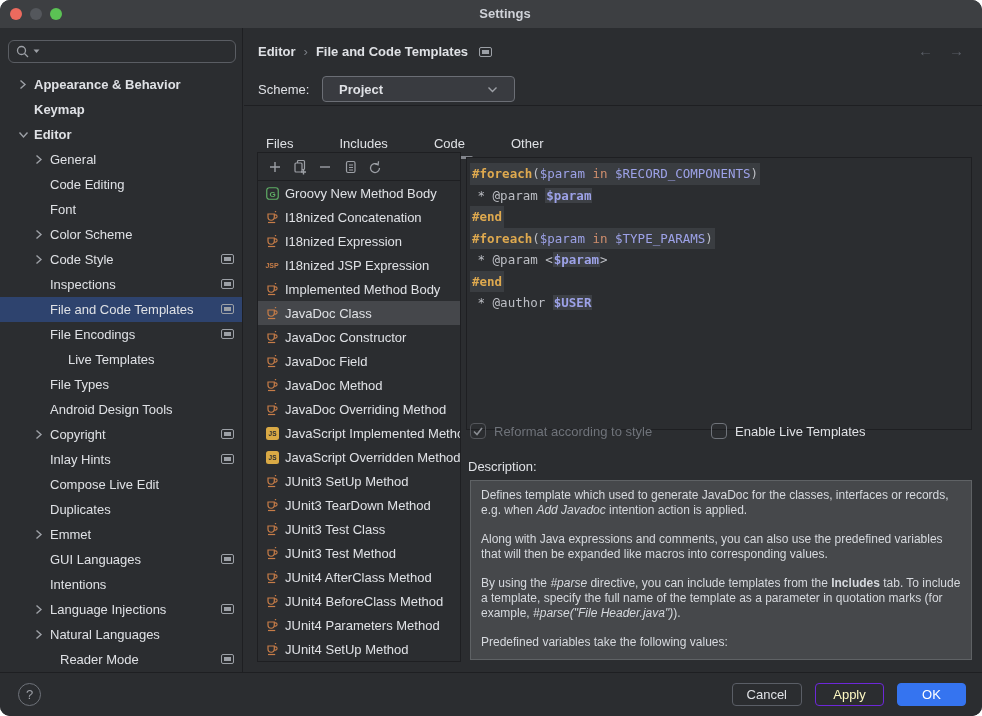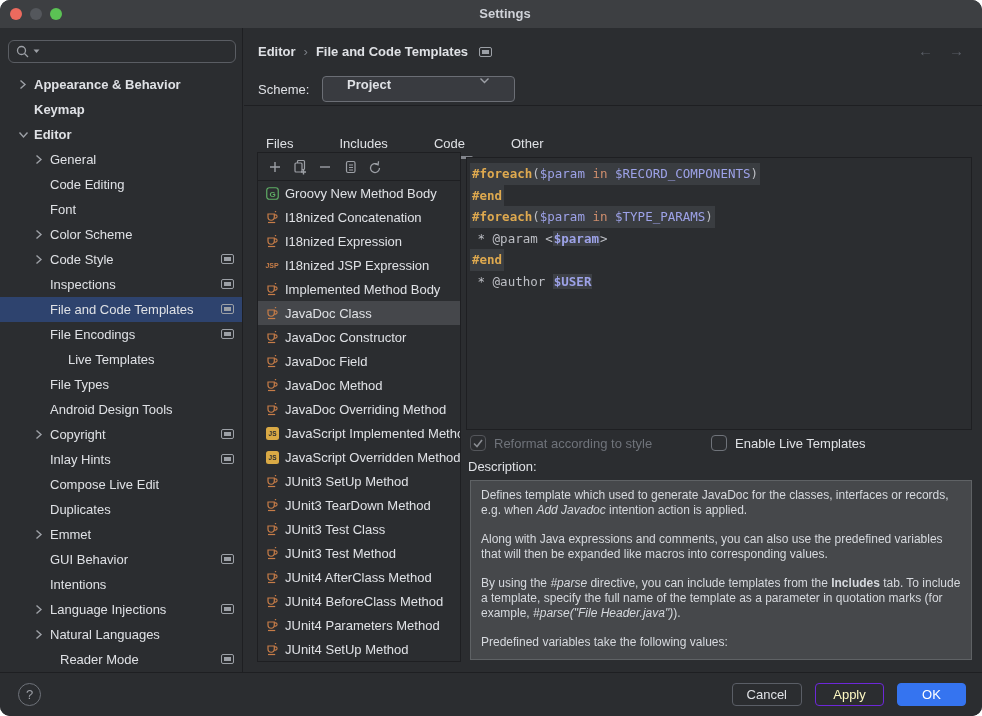--- a/index.html
+++ b/index.html
@@ -35,21 +35,21 @@
   .btn.apply{border:1px solid #6d28d9;color:#fef9c3;}
   .btn.ok{background:var(--accent,#3574F0);color:#FFFFFF;border:1px solid var(--accent,#3574F0);}
   
   .content{position:absolute;left:244px;top:28px;width:738px;height:644px;}
   .breadcrumb{position:absolute;left:14px;top:12px;height:22px;display:flex;align-items:center;gap:8px;font-weight:bold;}
   .crumb-sep{color:#7A7E85;font-weight:normal;}
   .screen-sm{display:inline-block;margin-left:3px;margin-top:2px;}
   .nav-arrows{position:absolute;right:18px;top:14px;display:flex;gap:16px;color:#5A5E66;font-size:15px;}
   .scheme-row{position:absolute;left:14px;top:48px;height:26px;display:flex;align-items:center;}
   .scheme-label{width:64px;}
-  .combo{width:193px;height:26px;border:1px solid #6B6E75;border-radius:4px;background:#393B40;display:flex;align-items:flex-start;padding:0 24px;justify-content:space-between;font-weight:bold;}
+  .combo{width:193px;height:26px;border:1px solid #6B6E75;border-radius:4px;background:#393B40;display:flex;align-items:center;padding:0 16px;justify-content:space-between;font-weight:bold;}
   .hr1{position:absolute;left:0;right:0;top:77px;height:1px;background:#1E1F22;}
   .tabs{position:absolute;left:14px;top:100px;height:31px;display:flex;gap:30px;}
   .tab{padding:0 8px;display:flex;align-items:center;position:relative;height:31px;}
   .tab.sel::after{content:"";position:absolute;left:0;right:0;bottom:0;height:3px;border-radius:2px;background:#83868D;}
   
   .list-panel{position:absolute;left:13px;top:124px;width:204px;height:510px;border:1px solid #1E1F22;background:#2B2D30;overflow:hidden;}
   .list-toolbar{height:28px;border-bottom:1px solid #1E1F22;display:flex;align-items:center;padding-left:4px;}
   .tb-icon{width:25px;display:flex;align-items:center;justify-content:center;color:#9DA0A6;}
   .trow{height:24px;display:flex;align-items:center;padding-left:7px;gap:6px;white-space:nowrap;overflow:hidden;}
   .trow.sel{background:#45474B;}
@@ -58,21 +58,21 @@
   
   .editor{position:absolute;left:222px;top:129px;width:506px;height:273px;border:1px solid #1E1F22;background:#2B2D30;padding:5px 3px;font-family:"DejaVu Sans Mono", monospace;font-size:12.5px;overflow:hidden;}
   .code-line{height:21.5px;line-height:21.5px;white-space:pre;}
   .hlbg{background:#3A3D41;display:inline-block;padding:0 2px;}
   .tk-dir{color:var(--dir,#DEA94F);font-weight:bold;}
   .tk-pln{color:var(--pln,#BCBEC4);}
   .tk-var{color:var(--var,#9DA2E8);}
   .tk-varc{color:var(--var,#9DA2E8);font-weight:bold;background:#3D4045;padding:0 1px;}
   .tk-kw{color:var(--kw,#CF8E6D);}
   
-  .opt-row{position:absolute;top:407px;left:0;right:0;height:20px;}
+  .opt-row{position:absolute;top:395px;left:0;right:0;height:20px;}
   .chk{position:absolute;display:flex;align-items:center;gap:8px;}
   .chk-box{width:16px;height:16px;border-radius:4px;border:1px solid #6F737A;display:flex;align-items:center;justify-content:center;background:transparent;}
   .chk.disabled .chk-box{border-color:#54565B;}
   .chk.disabled .chk-label{color:#6F737A;}
   .desc-label{position:absolute;left:224px;top:431px;}
   .desc-box{position:absolute;left:226px;top:452px;width:502px;height:180px;background:#46484B;border:1px solid #5F6265;padding:7px 10px;overflow:hidden;font-size:12px;line-height:15px;color:#D6D9DE;}
   .desc-box p{margin:0 0 14px 0;}
   svg{display:block;}
 </style>
 </head>
@@ -221,21 +221,21 @@
         <div class="srow" style="padding-left: 34px;">
           <span class="chev">
             <svg width="9" height="11" viewBox="0 0 9 11">
               <path d="M2.5 1.5L7 5.5L2.5 9.5" fill="none" stroke="#9DA0A6" stroke-width="1.4"></path>
             </svg>
           </span>
           <span class="slabel">Emmet</span>
         </div>
         <div class="srow" style="padding-left: 34px;">
           <span class="chev"></span>
-          <span class="slabel">GUI Behavior</span>
+          <span class="slabel">GUI Languages</span>
           <span class="screen-ic">
             <i></i>
           </span>
         </div>
         <div class="srow" style="padding-left: 34px;">
           <span class="chev"></span>
           <span class="slabel">Intentions</span>
         </div>
         <div class="srow" style="padding-left: 34px;">
           <span class="chev">
@@ -541,20 +541,21 @@
                 <path d="M9 1l1-1" stroke="var(--java)" stroke-width="1.1"></path>
               </svg>
             </span>
             <span>JUnit4 SetUp Method</span>
           </div>
         </div>
     </div>
 
     <div class="editor">
         <div class="code-line"><span class="hlbg"><span class="tk-dir">#foreach</span><span class="tk-pln">(</span><span class="tk-var">$param</span><span class="tk-pln"> </span><span class="tk-kw">in</span><span class="tk-pln"> </span><span class="tk-var">$RECORD_COMPONENTS</span><span class="tk-pln">)</span></span></div>
+        <div class="code-line"><span class="tk-pln"> * @param </span><span class="tk-varc">$param</span></div>
         <div class="code-line"><span class="hlbg"><span class="tk-dir">#end</span></span></div>
         <div class="code-line"><span class="hlbg"><span class="tk-dir">#foreach</span><span class="tk-pln">(</span><span class="tk-var">$param</span><span class="tk-pln"> </span><span class="tk-kw">in</span><span class="tk-pln"> </span><span class="tk-var">$TYPE_PARAMS</span><span class="tk-pln">)</span></span></div>
         <div class="code-line"><span class="tk-pln"> * @param &lt;</span><span class="tk-varc">$param</span><span class="tk-pln">&gt;</span></div>
         <div class="code-line"><span class="hlbg"><span class="tk-dir">#end</span></span></div>
         <div class="code-line"><span class="tk-pln"> * @author </span><span class="tk-varc">$USER</span></div>
       </div>
 
     <div class="opt-row">
       <div class="chk disabled" style="left:226px;">
         <span class="chk-box">

